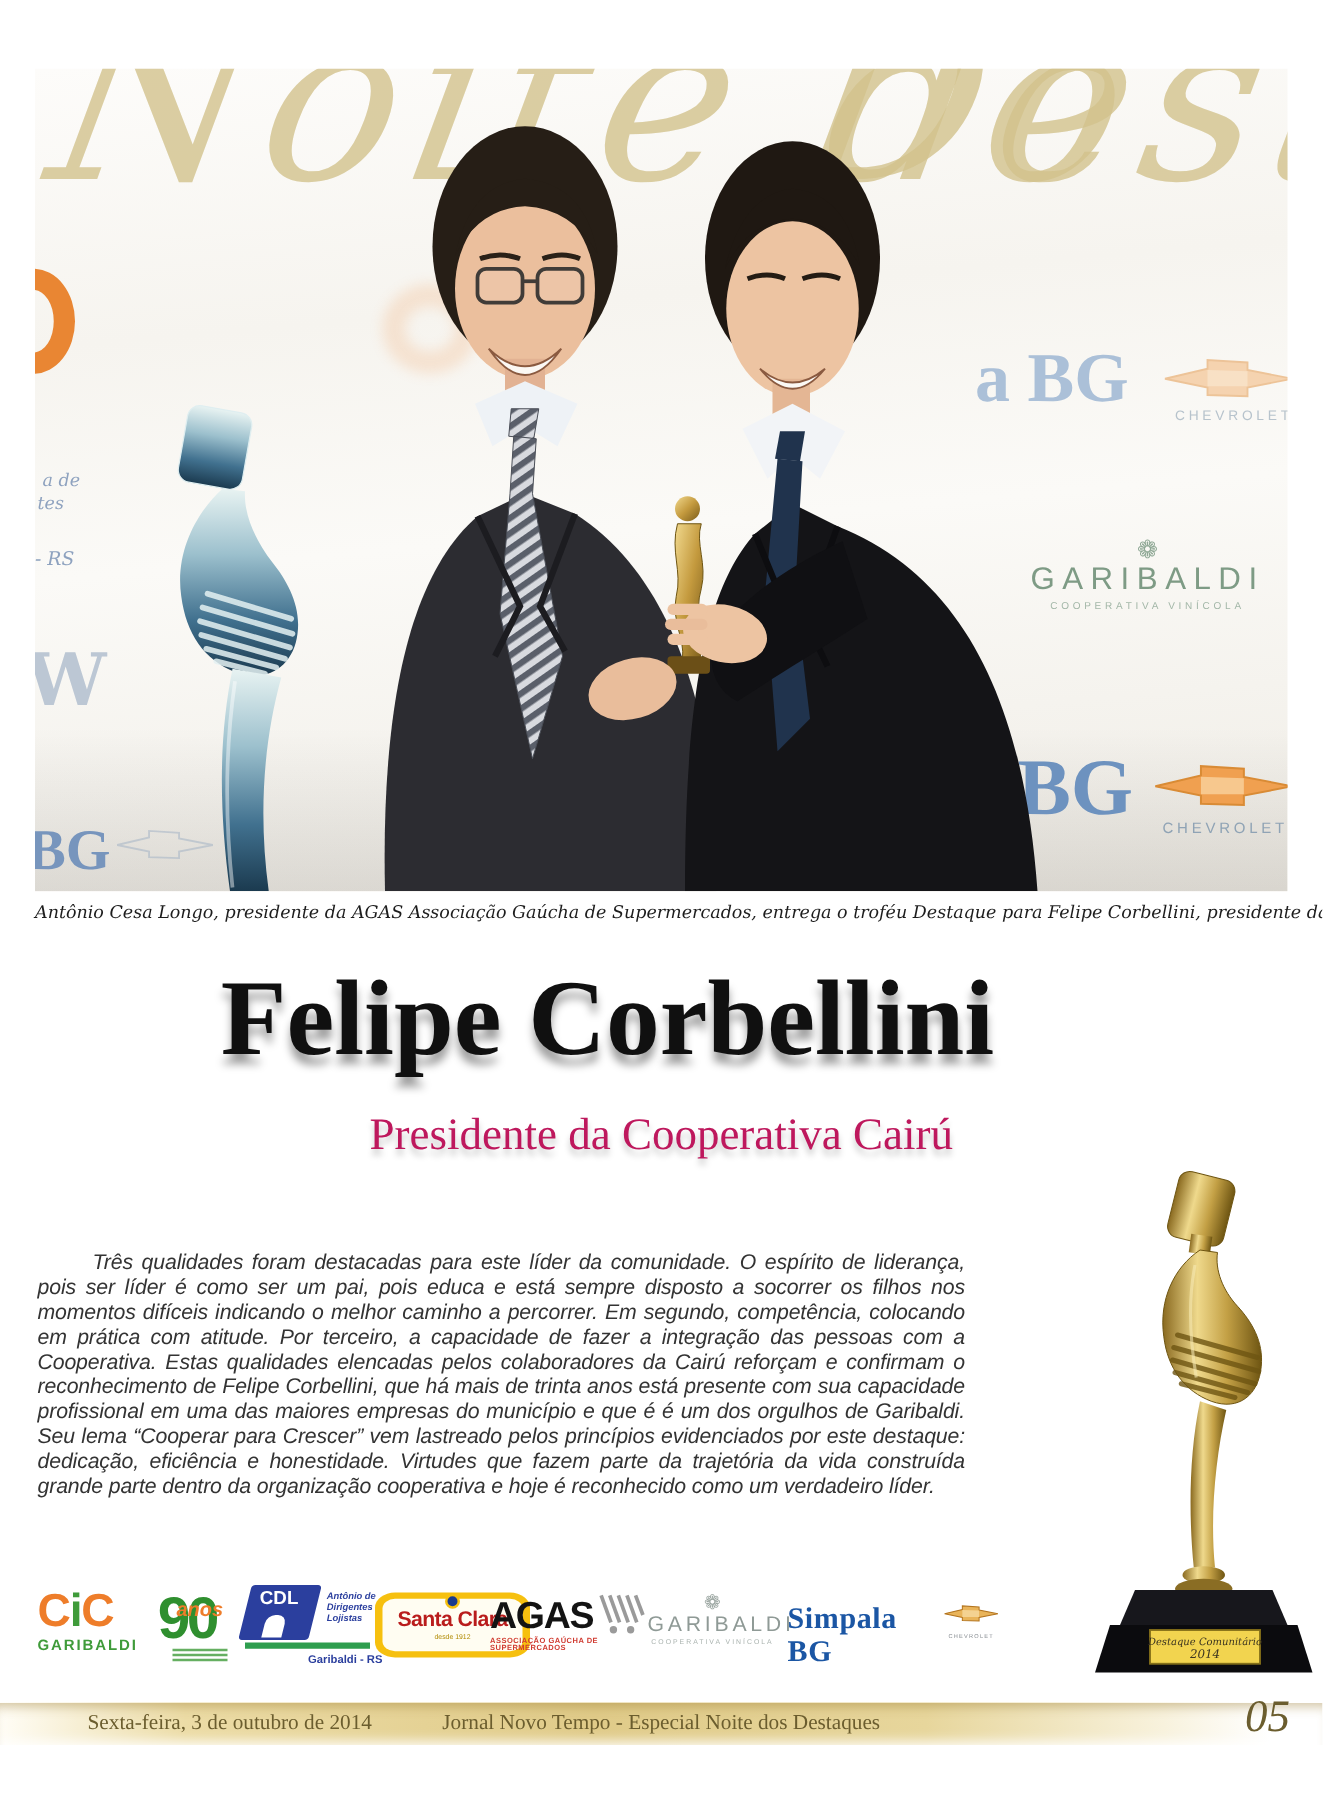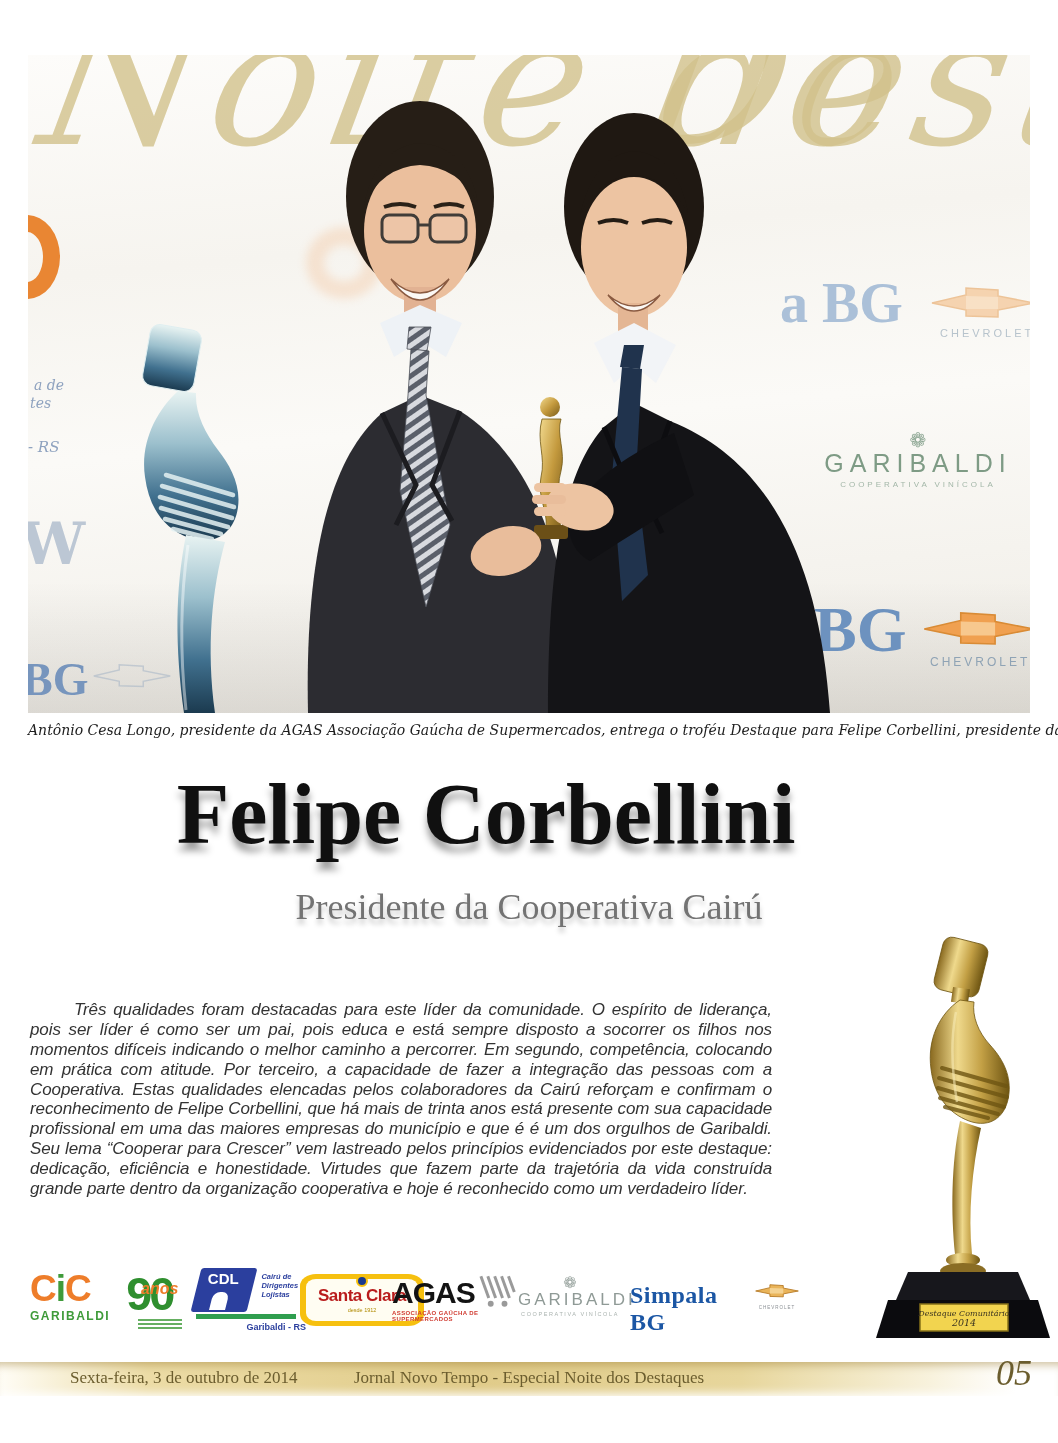--- a/index.html
+++ b/index.html
@@ -71,21 +71,21 @@
   }
   .title {
     position:absolute; left:0; top:764px; width:972px; text-align:center;
     font-family:"Liberation Serif", serif; font-weight:bold;
     font-size:86px; color:#101010; letter-spacing:0px;
     text-shadow:0 8px 7px rgba(0,0,0,.38);
   }
   .subtitle {
     position:absolute; left:0; top:886px; width:1058px; text-align:center;
     font-family:"Liberation Serif", serif; font-weight:normal;
-    font-size:36px; color:#737373; text-shadow:0 5px 5px rgba(0,0,0,.22);
+    font-size:36px; color:#be185d; text-shadow:0 5px 5px rgba(0,0,0,.22);
   }
 
   
   .body-text {
     position:absolute; left:30px; top:1000px; width:742px;
     font-family:"Liberation Sans", sans-serif; font-style:italic;
     font-size:17px; line-height:1.17; letter-spacing:-0.1px;
     color:#333333; text-align:justify; text-indent:44px;
   }
 
@@ -342,21 +342,21 @@
           </div>
       </div>
     </div>
 
     <div class="logo logo-cdl">
       <div class="cdl-shape">
         <span class="cdl-abbr">CDL</span>
         <span class="cdl-door"></span>
       </div>
       <div class="cdl-txt">
-        <div>Cairú de</div>
+        <div>Antônio de</div>
         <div>Dirigentes</div>
         <div>Lojistas</div>
       </div>
       <div class="cdl-bar"></div>
       <div class="cdl-city">Garibaldi - RS</div>
     </div>
 
     <div class="logo logo-santa">
       <div class="santa-inner">
         <div class="santa-crest"></div>

